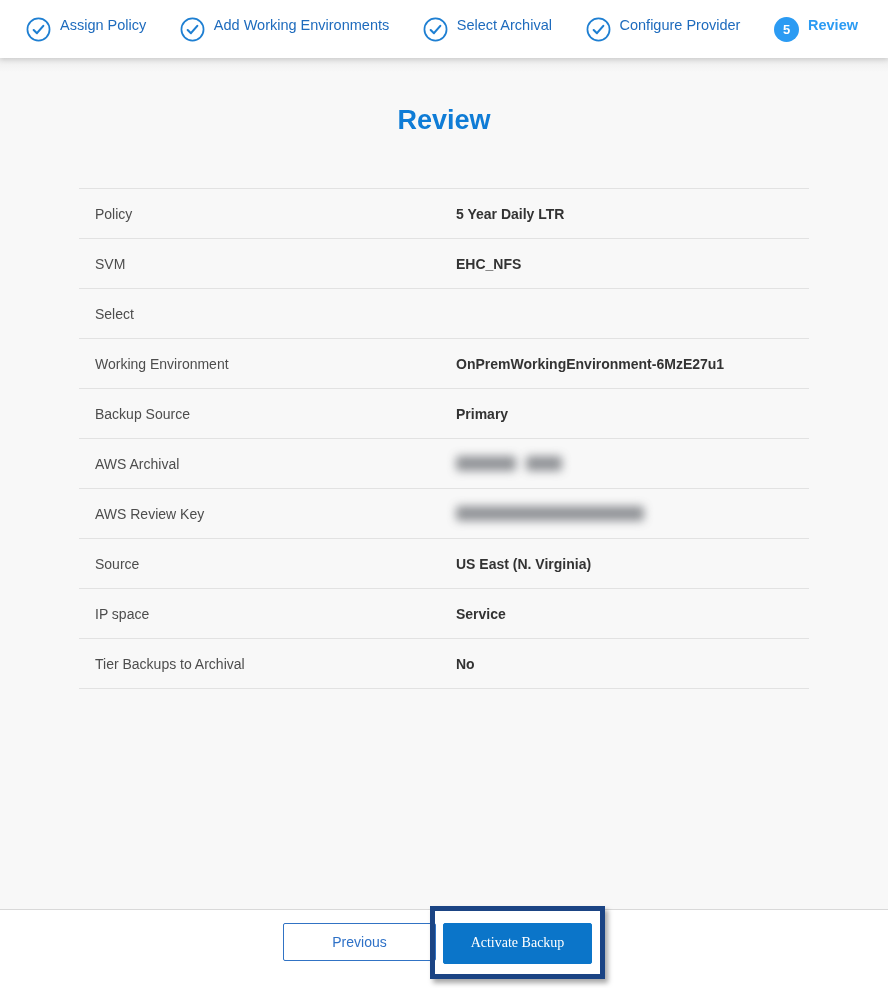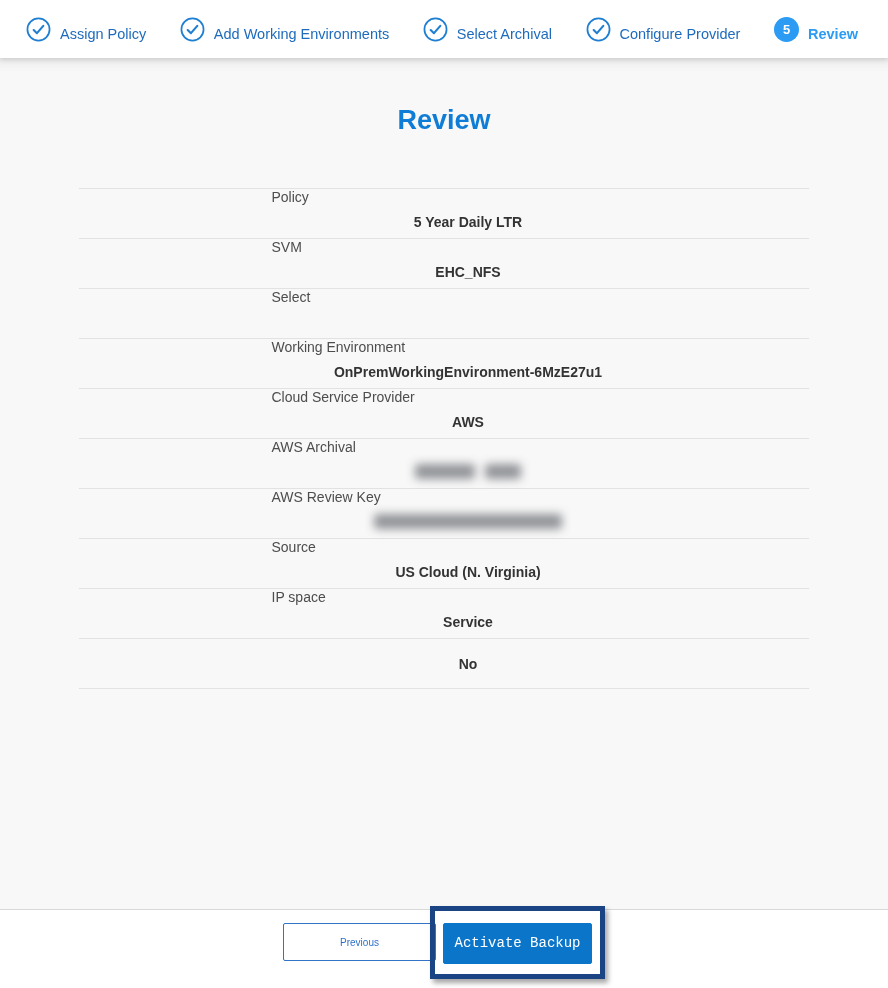--- a/index.html
+++ b/index.html
@@ -22,21 +22,21 @@
     display: flex;
     align-items: center;
     justify-content: space-between;
     padding: 0 30px 0 26px;
     box-shadow: 0 2px 5px rgba(0,0,0,0.14);
     position: relative;
     z-index: 5;
   }
   .step {
     display: flex;
-    align-items: flex-end;
+    align-items: flex-start;
     gap: 9px;
     cursor: pointer;
     white-space: nowrap;
   }
   .step .check-wrap {
     width: 25px; height: 25px;
     color: #1e7fd2;
     display: inline-flex;
   }
   .step .check-wrap svg { width: 25px; height: 25px; }
@@ -77,37 +77,35 @@
   .review-table {
     width: 730px;
     margin: 52px auto 0 auto;
     border-top: 1px solid #e2e2e2;
   }
   .row {
     height: 50px;
     display: flex;
     align-items: center;
     border-bottom: 1px solid #e2e2e2;
-    flex-direction: column;
   }
   .row .label {
     width: 377px;
     padding-left: 16px;
     font-size: 14px;
     color: #4d4d4d;
   }
   .row .value {
     flex: 1;
     font-size: 14px;
     font-weight: bold;
     color: #333333;
     display: flex;
     align-items: center;
     gap: 10px;
-    margin-left: 48px;
   }
   .redacted-blob {
     display: inline-block;
     height: 15px;
     background: #6f7277;
     border-radius: 3px;
     filter: blur(5px);
     opacity: 0.75;
   }
 
@@ -122,21 +120,21 @@
   }
   .btn-secondary {
     position: relative;
     top: -7px;
     width: 153px;
     height: 38px;
     background: #ffffff;
     border: 1px solid #3173c4;
     border-radius: 2px;
     color: #2e71c7;
-    font-size: 10px;
+    font-size: 14px;
     font-family: inherit;
     cursor: pointer;
   }
   .annotation-box {
     position: relative;
     top: -7px;
     margin-left: -6px;
     border: 5px solid #1b4484;
     padding: 12px 8px 10px 8px;
     background: transparent;
@@ -145,21 +143,21 @@
   }
   .btn-primary {
     display: block;
     width: 149px;
     height: 41px;
     background: #0b75c9;
     border: 1px solid #0b75c9;
     border-radius: 2px;
     color: #ffffff;
     font-size: 14px;
-    font-family: Liberation Mono, monospace;
+    font-family: Liberation Serif, serif;
     cursor: pointer;
   }
 </style>
 </head>
 <body>
 
 <div class="app">
 
   <header class="stepper" id="stepper">
     <div class="step completed">
@@ -228,52 +226,53 @@
 
     <div class="row">
       <span class="label">Select</span>
     </div>
 
     <div class="row">
       <span class="label">Working Environment</span>
       <span class="value">OnPremWorkingEnvironment-6MzE27u1</span>
     </div>
 
-
-    <div class="row">
-      <span class="label">Cloud Service Provider</span>
-      <span class="value">AWS</span>
-    </div>
+    <div class="row">
+      <span class="label">Backup Source</span>
+      <span class="value">Primary</span>
+    </div>
+
 
     <div class="row">
       <span class="label">AWS Archival</span>
       <span class="value">
             <span class="redacted-blob" style="width: 60px;"></span>
             <span class="redacted-blob" style="width: 36px;"></span>
           </span>
     </div>
 
     <div class="row">
       <span class="label">AWS Review Key</span>
       <span class="value">
             <span class="redacted-blob" style="width: 188px;"></span>
           </span>
     </div>
 
     <div class="row">
       <span class="label">Source</span>
-      <span class="value">US Cloud (N. Virginia)</span>
+      <span class="value">US East (N. Virginia)</span>
     </div>
 
     <div class="row">
       <span class="label">IP space</span>
       <span class="value">Service</span>
     </div>
 
     <div class="row">
+      <span class="label">Tier Backups to Archival</span>
       <span class="value">No</span>
     </div>
   </div>
   </main>
 
   <footer class="footer">
     <button class="btn-secondary">Previous</button>
     <div class="annotation-box">
       <button class="btn-primary">Activate Backup</button>
     </div>

